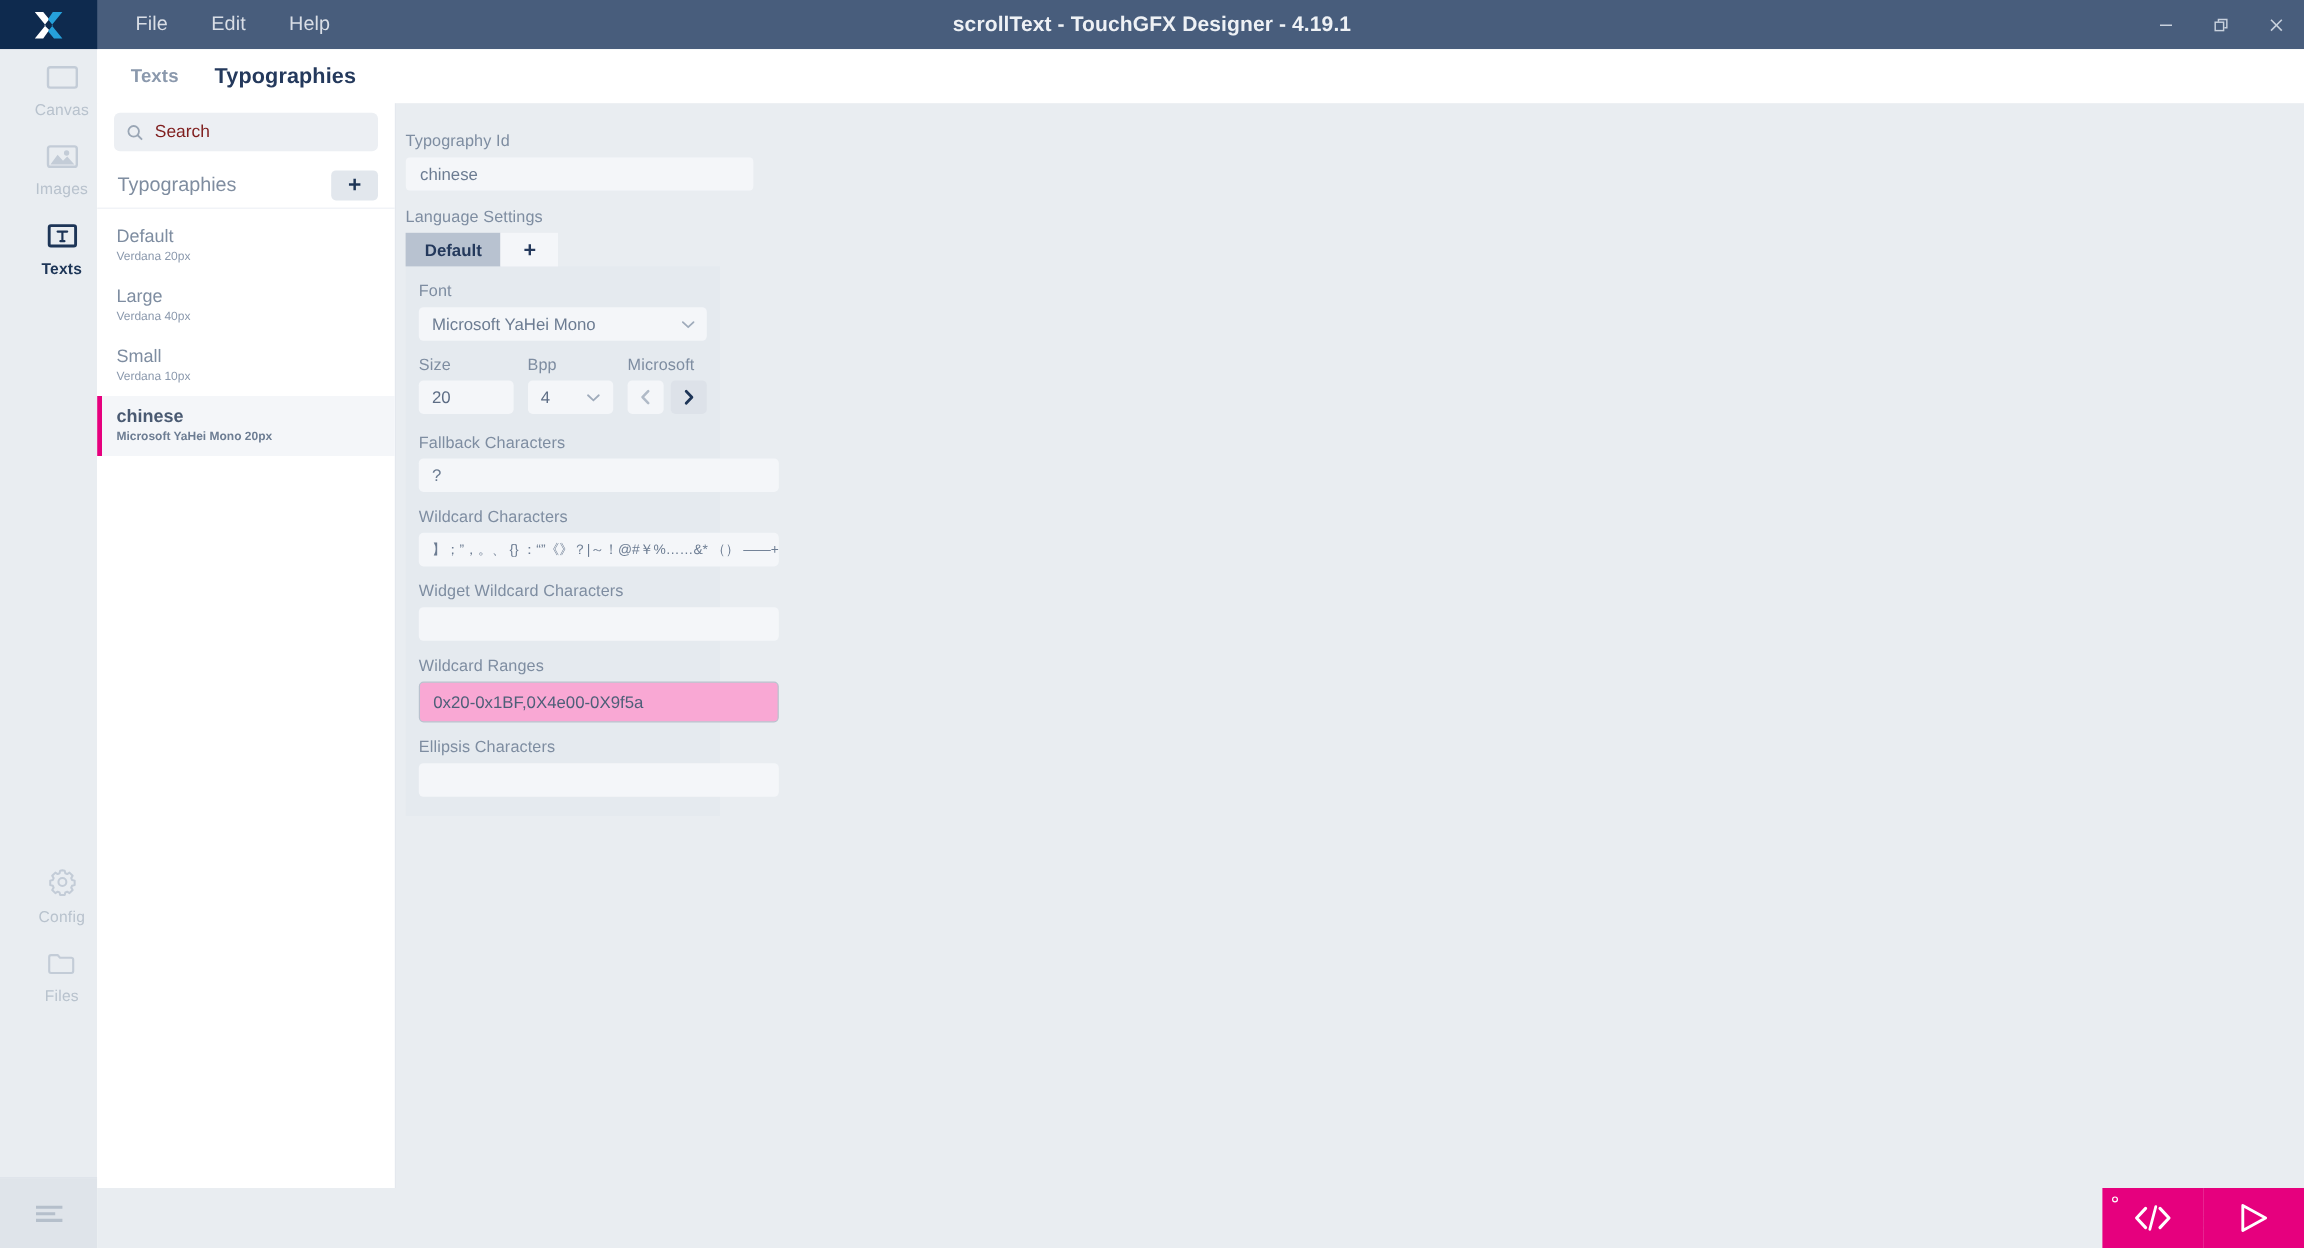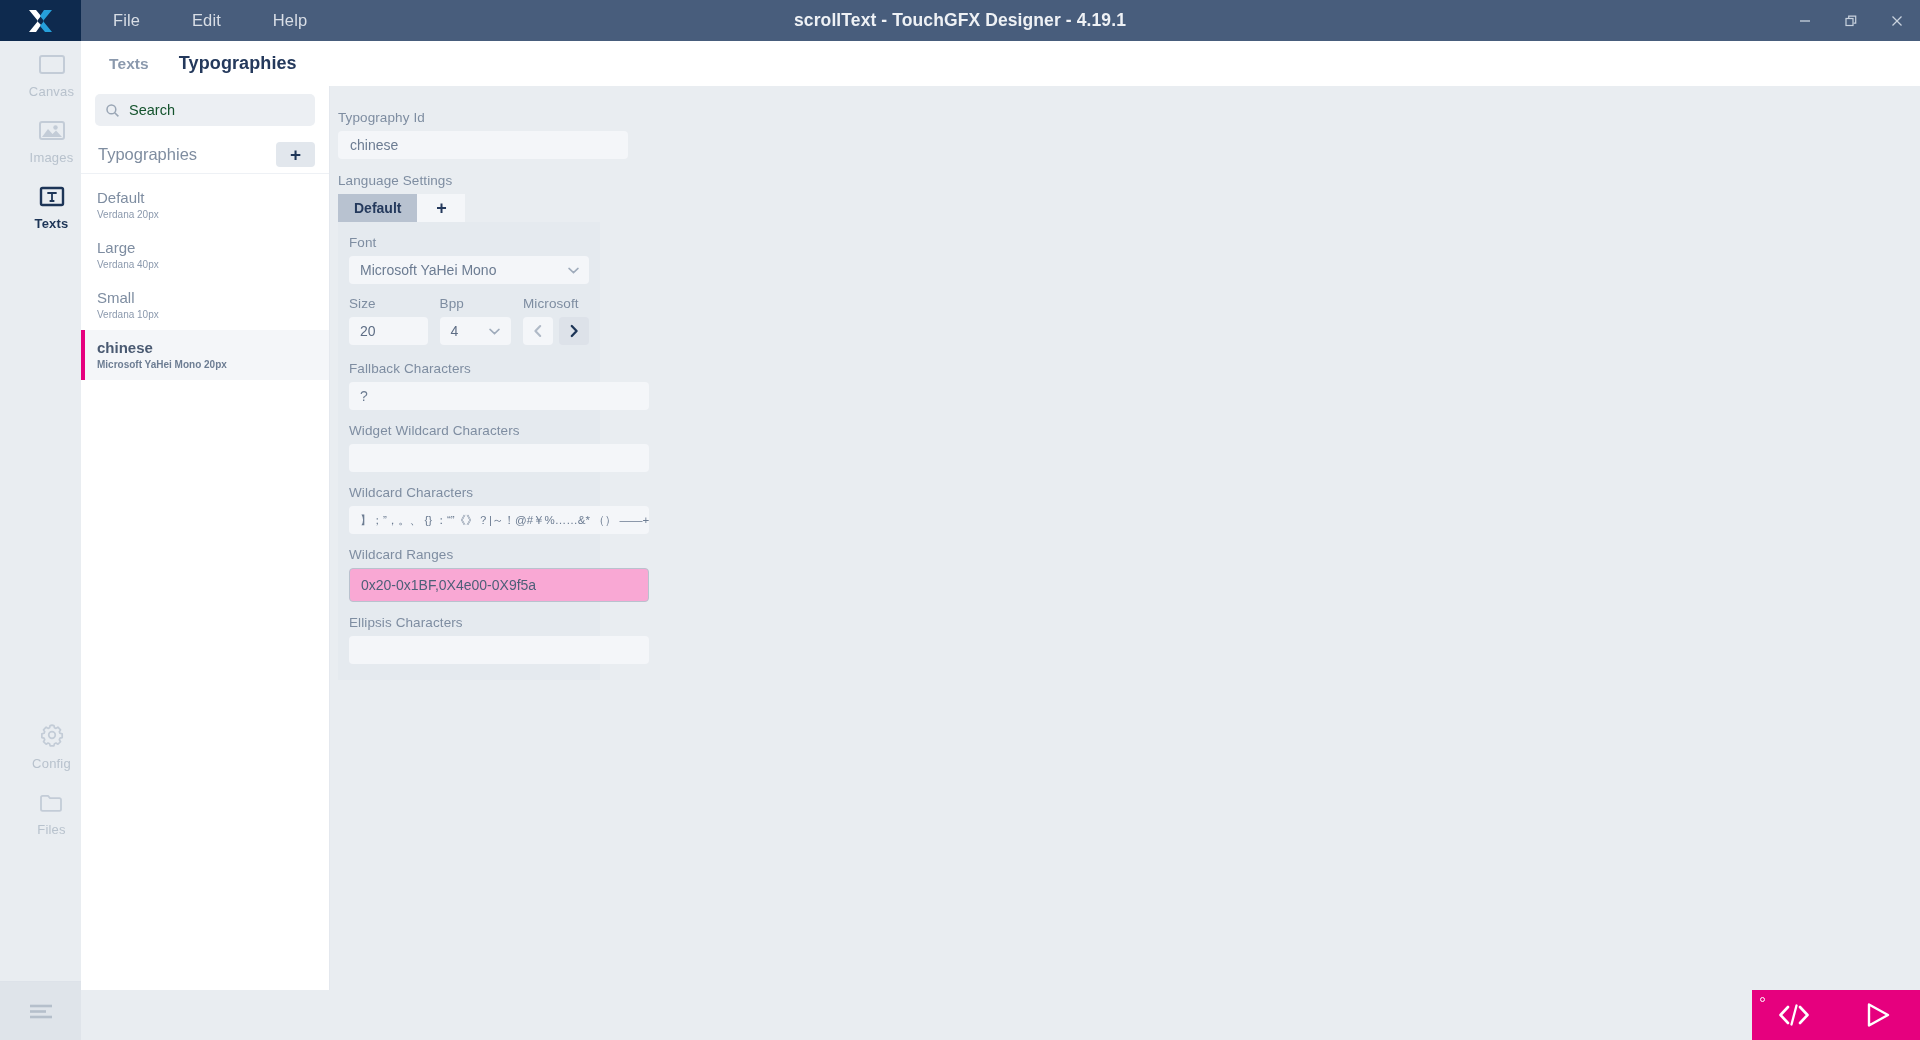--- a/index.html
+++ b/index.html
@@ -35,21 +35,21 @@
     background: #0e2a4e;
     display: flex;
     align-items: center;
     justify-content: center;
     flex: none;
   }
   .menu-items {
     display: flex;
     align-items: center;
     margin-left: 14px;
-    gap: 16px;
+    gap: 0px;
   }
   .menu-item {
     color: #d9dee6;
     font-size: 16.5px;
     padding: 6px 18px;
     cursor: default;
     letter-spacing: .1px;
   }
   .title-text {
     position: absolute;
@@ -159,21 +159,21 @@
   .searchbox {
     height: 32px;
     background: #eceff3;
     border-radius: 5px;
     display: flex;
     align-items: center;
     padding: 0 10px;
     gap: 9px;
   }
   .searchbox .ph {
-    color: #14532d;
+    color: #7f1d1d;
     font-size: 14.5px;
   }
   .panelheader {
     height: 38px;
     display: flex;
     align-items: center;
     justify-content: space-between;
     padding: 0 14px 0 17px;
     border-bottom: 1px solid #eef1f5;
   }
@@ -586,27 +586,27 @@
             </div>
           </div>
         </div>
 
         <div class="field-block">
           <div class="flabel">Fallback Characters</div>
           <div class="panel-input wide-input" style="margin-bottom:0;">?</div>
         </div>
 
         <div class="field-block">
+          <div class="flabel">Wildcard Characters</div>
+          <div class="panel-input wide-input" style="margin-bottom:0; font-size:11.5px; overflow:hidden; white-space:nowrap;">】；”，。、 {}  ：“”《》？|～！@#￥%……&amp;* （） ——+</div>
+        </div>
+
+        <div class="field-block">
           <div class="flabel">Widget Wildcard Characters</div>
           <div class="panel-input wide-input" style="margin-bottom:0;"></div>
-        </div>
-
-        <div class="field-block">
-          <div class="flabel">Wildcard Characters</div>
-          <div class="panel-input wide-input" style="margin-bottom:0; font-size:11.5px; overflow:hidden; white-space:nowrap;">】；”，。、 {}  ：“”《》？|～！@#￥%……&amp;* （） ——+</div>
         </div>
 
         <div class="field-block">
           <div class="flabel">Wildcard Ranges</div>
           <div class="panel-input wide-input focused" style="margin-bottom:0;">0x20-0x1BF,0X4e00-0X9f5a</div>
         </div>
 
         <div class="field-block">
           <div class="flabel">Ellipsis Characters</div>
           <div class="panel-input wide-input" style="margin-bottom:0;"></div>

